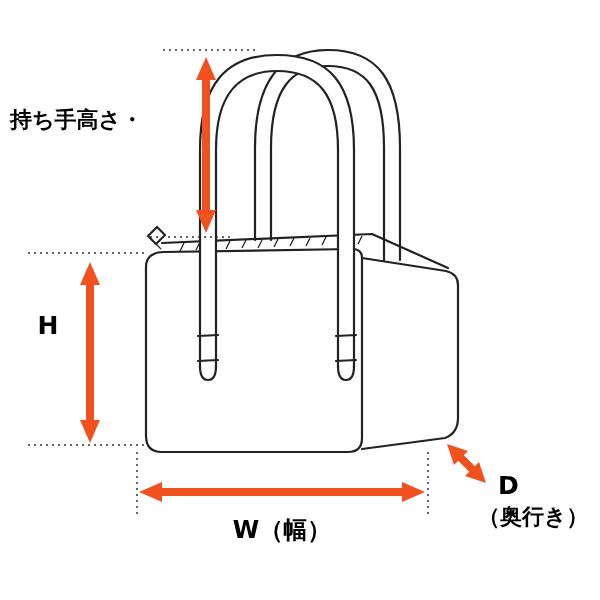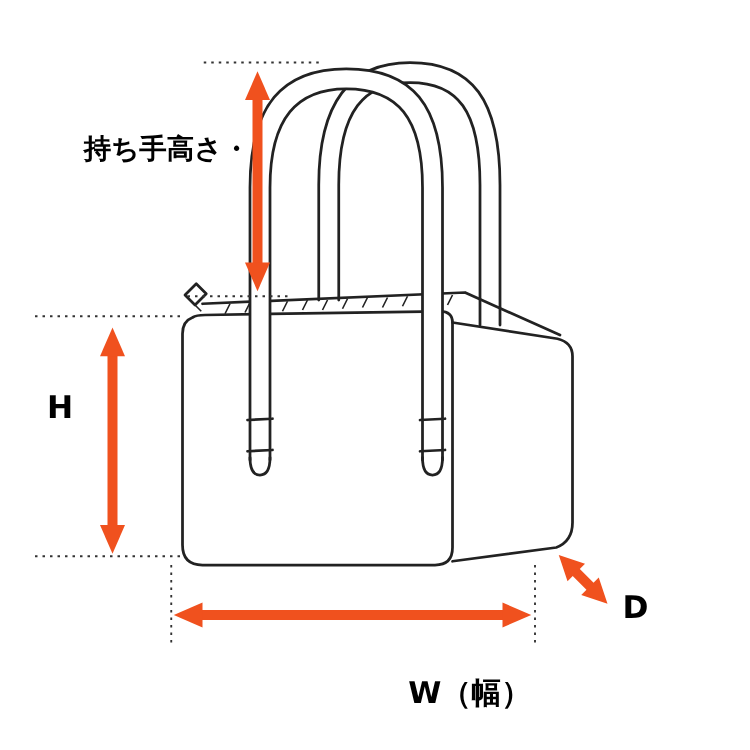--- a/index.html
+++ b/index.html
@@ -8,24 +8,24 @@
     --bg:#ffffff;
   }
   html,body{margin:0;padding:0;background:var(--bg);}
   .canvas{
     position:relative;width:600px;height:600px;background:var(--bg);
     font-family:"DejaVu Sans",sans-serif;color:#000;overflow:hidden;
   }
   .canvas svg{position:absolute;left:0;top:0;}
   .label{position:absolute;font-weight:600;color:#000;}
   .label span{display:block;}
-  .label-handle{left:10px;top:103px;width:190px;text-align:right;font-size:22px;line-height:33px;}
+  .label-handle{left:10px;top:103px;width:190px;text-align:left;font-size:22px;line-height:33px;}
   .label-height{left:0;top:310px;width:96px;text-align:center;font-size:21px;line-height:31px;}
   .label-height .big{font-size:25px;}
-  .label-width{left:139px;top:538px;width:286px;text-align:right;font-size:24px;}
+  .label-width{left:139px;top:514px;width:286px;text-align:center;font-size:24px;}
   .label-depth{left:478px;top:470px;width:122px;font-size:22px;line-height:31px;text-align:left;}
   .label-depth .big{margin-left:20px;font-size:25px;}
   
   .ink{stroke:var(--line);stroke-width:2.2;fill:none;stroke-linecap:round;stroke-linejoin:round;}
   .ink-thin{stroke:var(--line);stroke-width:1.3;fill:none;}
   .white-fill{fill:#ffffff;stroke:none;}
   .dot{stroke:#333;stroke-width:1.5;stroke-dasharray:2 4;fill:none;}
   .arrow-head{fill:var(--arrow);stroke:none;}
   .arrow-shaft{stroke:var(--arrow);stroke-width:8;fill:none;}
 </style>
@@ -107,15 +107,16 @@
   <div class="label label-height">
     <span class="big">H</span>
   </div>
 
   <div class="label label-width">
     <span>W（幅）</span>
   </div>
 
   <div class="label label-depth">
     <span class="big">D</span>
+    <span>（奥行き）</span>
   </div>
 
 </div>
 
 </body></html>

